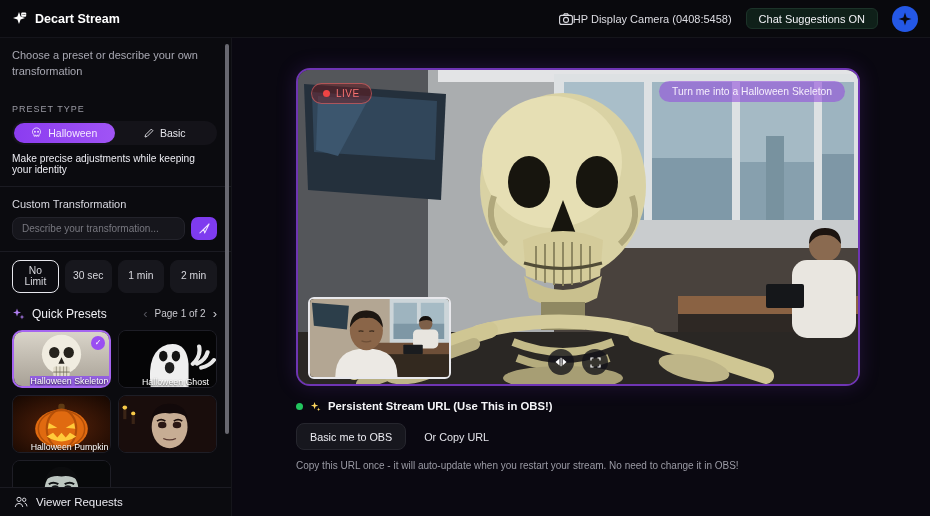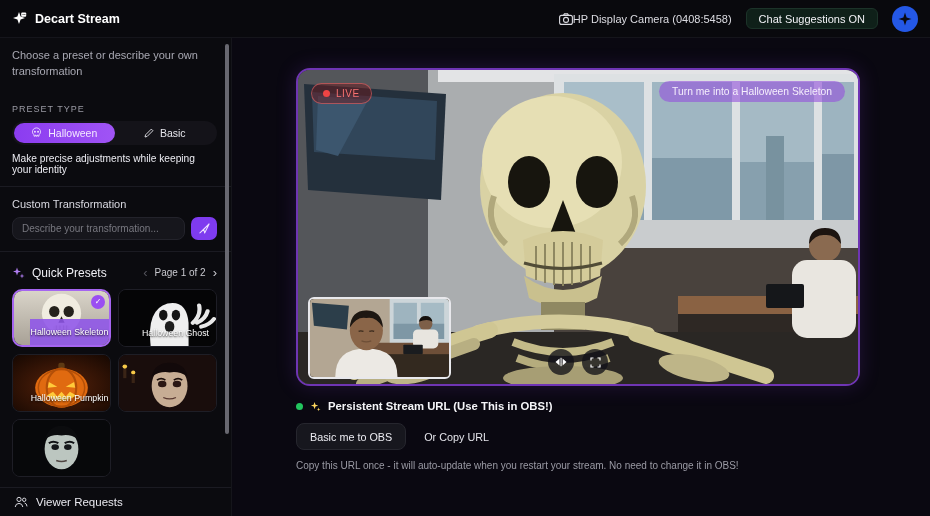--- a/index.html
+++ b/index.html
@@ -58,21 +58,21 @@
   .presets-title { display:flex; align-items:center; gap:7px; font-size:12px; color:#f0f0f5; }
   .pager { display:flex; align-items:center; gap:7px; font-size:10px; color:#c9c9cf; }
   .chev { font-size:13px; line-height:1; cursor:pointer; }
   .chev.dim { color:#55555d; }
   .preset-grid { margin-top:9px; display:grid; grid-template-columns:1fr 1fr; gap:7px; }
   .preset-card { position:relative; height:58px; border-radius:8px; overflow:hidden;
     border:1px solid #1e1e26; cursor:pointer; }
   .preset-card.selected { border:2px solid #a565f0; border-radius:10px; }
   .preset-card svg { position:absolute; inset:0; width:100%; height:100%; }
   .preset-label { position:absolute; left:16px; right:0; bottom:0; text-align:center;
-    font-size:8.8px; color:#fff; padding:8px 0; text-shadow:0 1px 2px rgba(0,0,0,.9); }
+    font-size:8.8px; color:#fff; padding:0 0; text-shadow:0 1px 2px rgba(0,0,0,.9); }
   .preset-card.selected .preset-label { background:rgba(142,84,233,.88); }
   .check-badge { position:absolute; top:4px; right:4px; width:14px; height:14px;
     border-radius:50%; background:#9a4ef2; color:#fff; font-size:8px;
     display:flex; align-items:center; justify-content:center; }
   .sidebar-footer { height:29px; border-top:1px solid #1b1b22; display:flex; align-items:center;
     gap:8px; padding:0 14px; font-size:11.5px; color:#e8e8ee; cursor:pointer; }
   .side-scrollbar { position:absolute; right:2px; top:6px; width:4px; height:390px;
     background:#686870; border-radius:3px; }
 
   
@@ -187,20 +187,34 @@
           <span class="icon">
             <svg width="11" height="11" viewBox="0 0 12 12">
                 <path d="M1 10.8 L11 1 L6.2 11 L5.2 7 Z M5.2 7 L11 1" fill="none" stroke="#efe2ff" stroke-width="1.1" stroke-linejoin="round"></path>
               </svg>
           </span>
         </button>
       </div>
 
       <div class="divider"></div>
 
+      <div class="duration-row">
+        <div class="dur-btn selected">
+            <span>No Limit</span>
+          </div>
+        <div class="dur-btn">
+            <span>30 sec</span>
+          </div>
+        <div class="dur-btn">
+            <span>1 min</span>
+          </div>
+        <div class="dur-btn">
+            <span>2 min</span>
+          </div>
+      </div>
 
       <div class="presets-head">
         <div class="presets-title">
           <span class="icon">
             <svg width="13" height="13" viewBox="0 0 13 13">
                 <path d="M5 1.5 L6 4.5 L9 5.5 L6 6.5 L5 9.5 L4 6.5 L1 5.5 L4 4.5 Z" fill="#b07ef0"></path>
                 <path d="M10 7.5 L10.6 9.4 L12.5 10 L10.6 10.6 L10 12.5 L9.4 10.6 L7.5 10 L9.4 9.4 Z" fill="#b07ef0"></path>
               </svg>
           </span>
           <span>Quick Presets</span>

